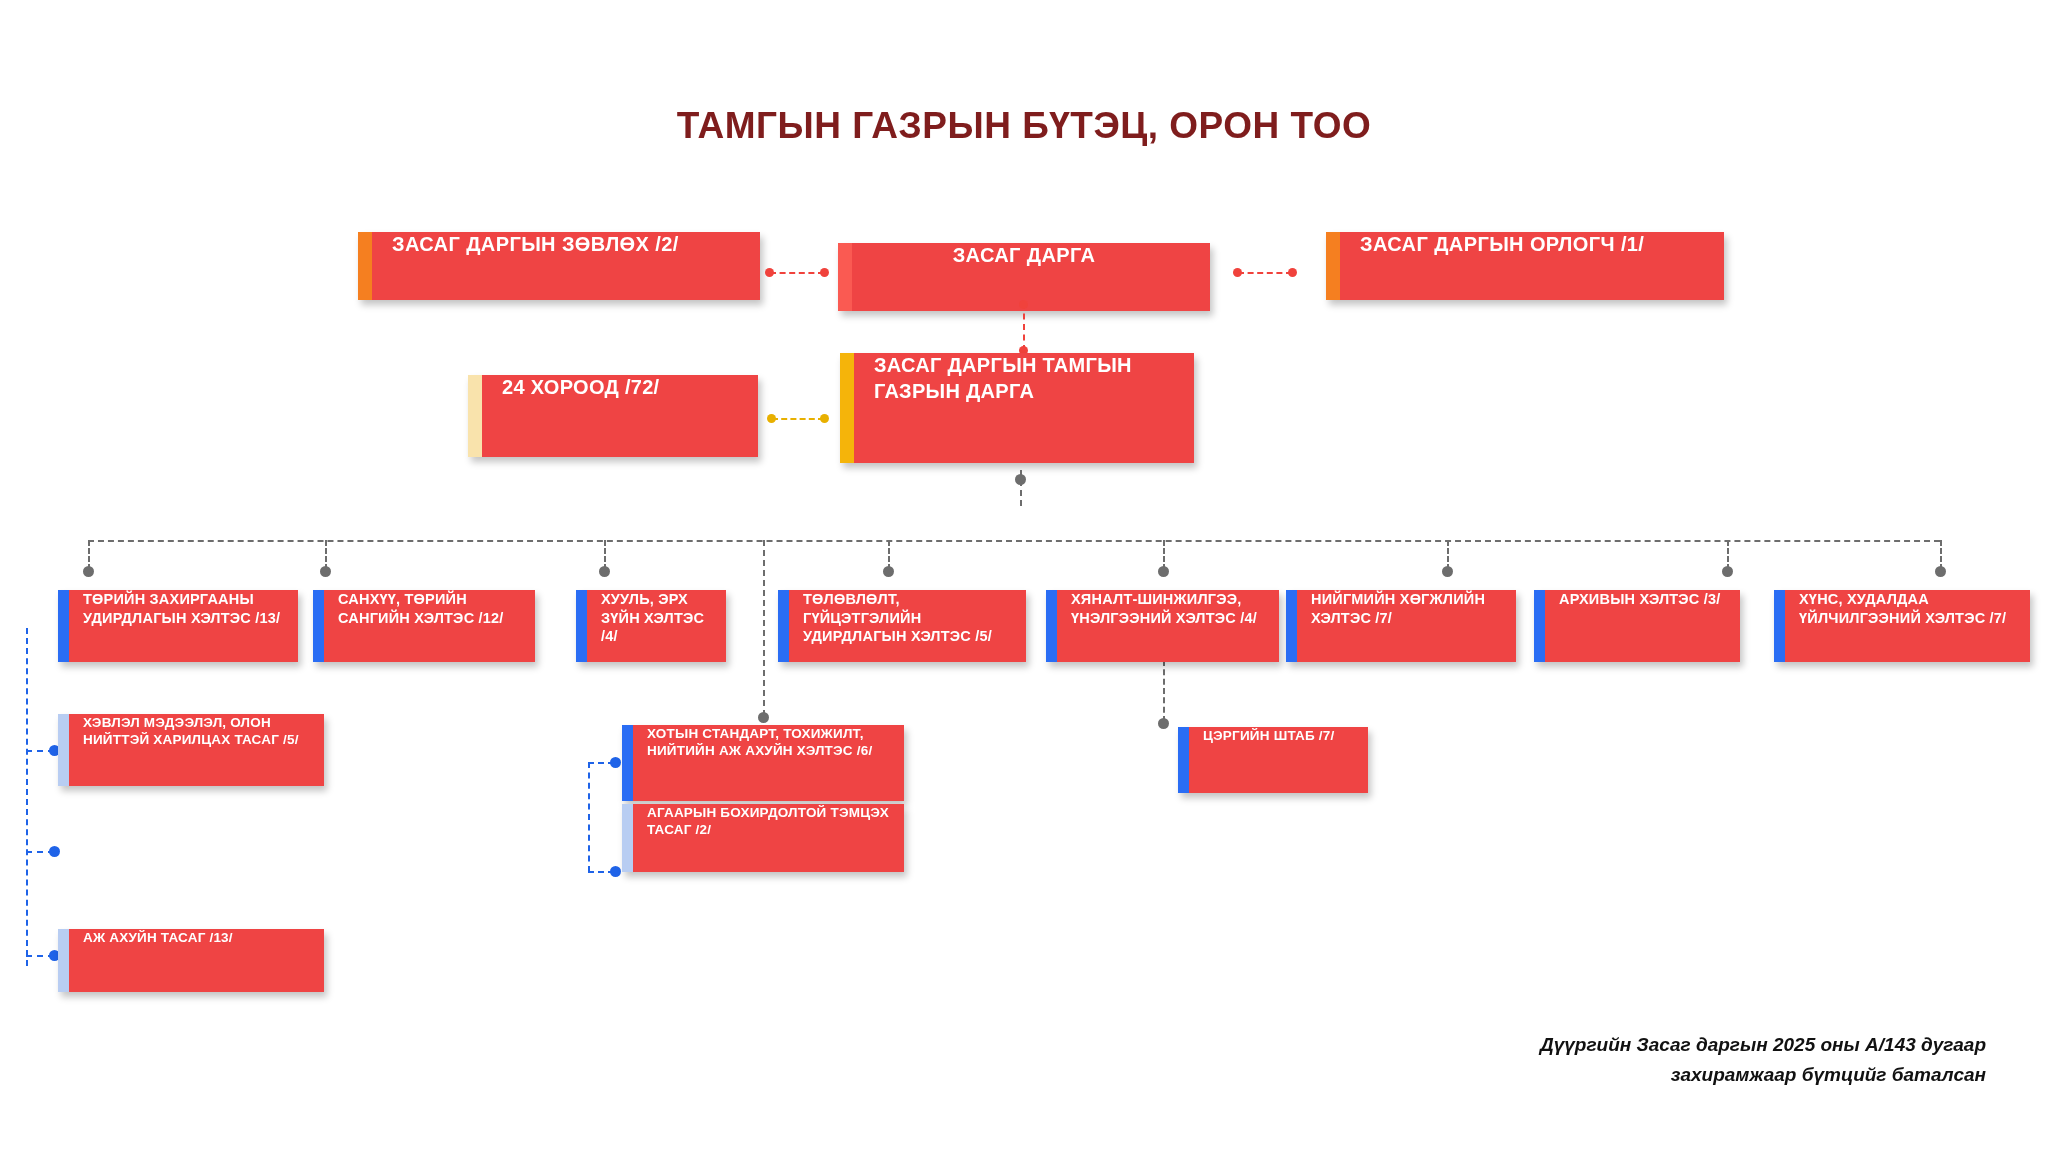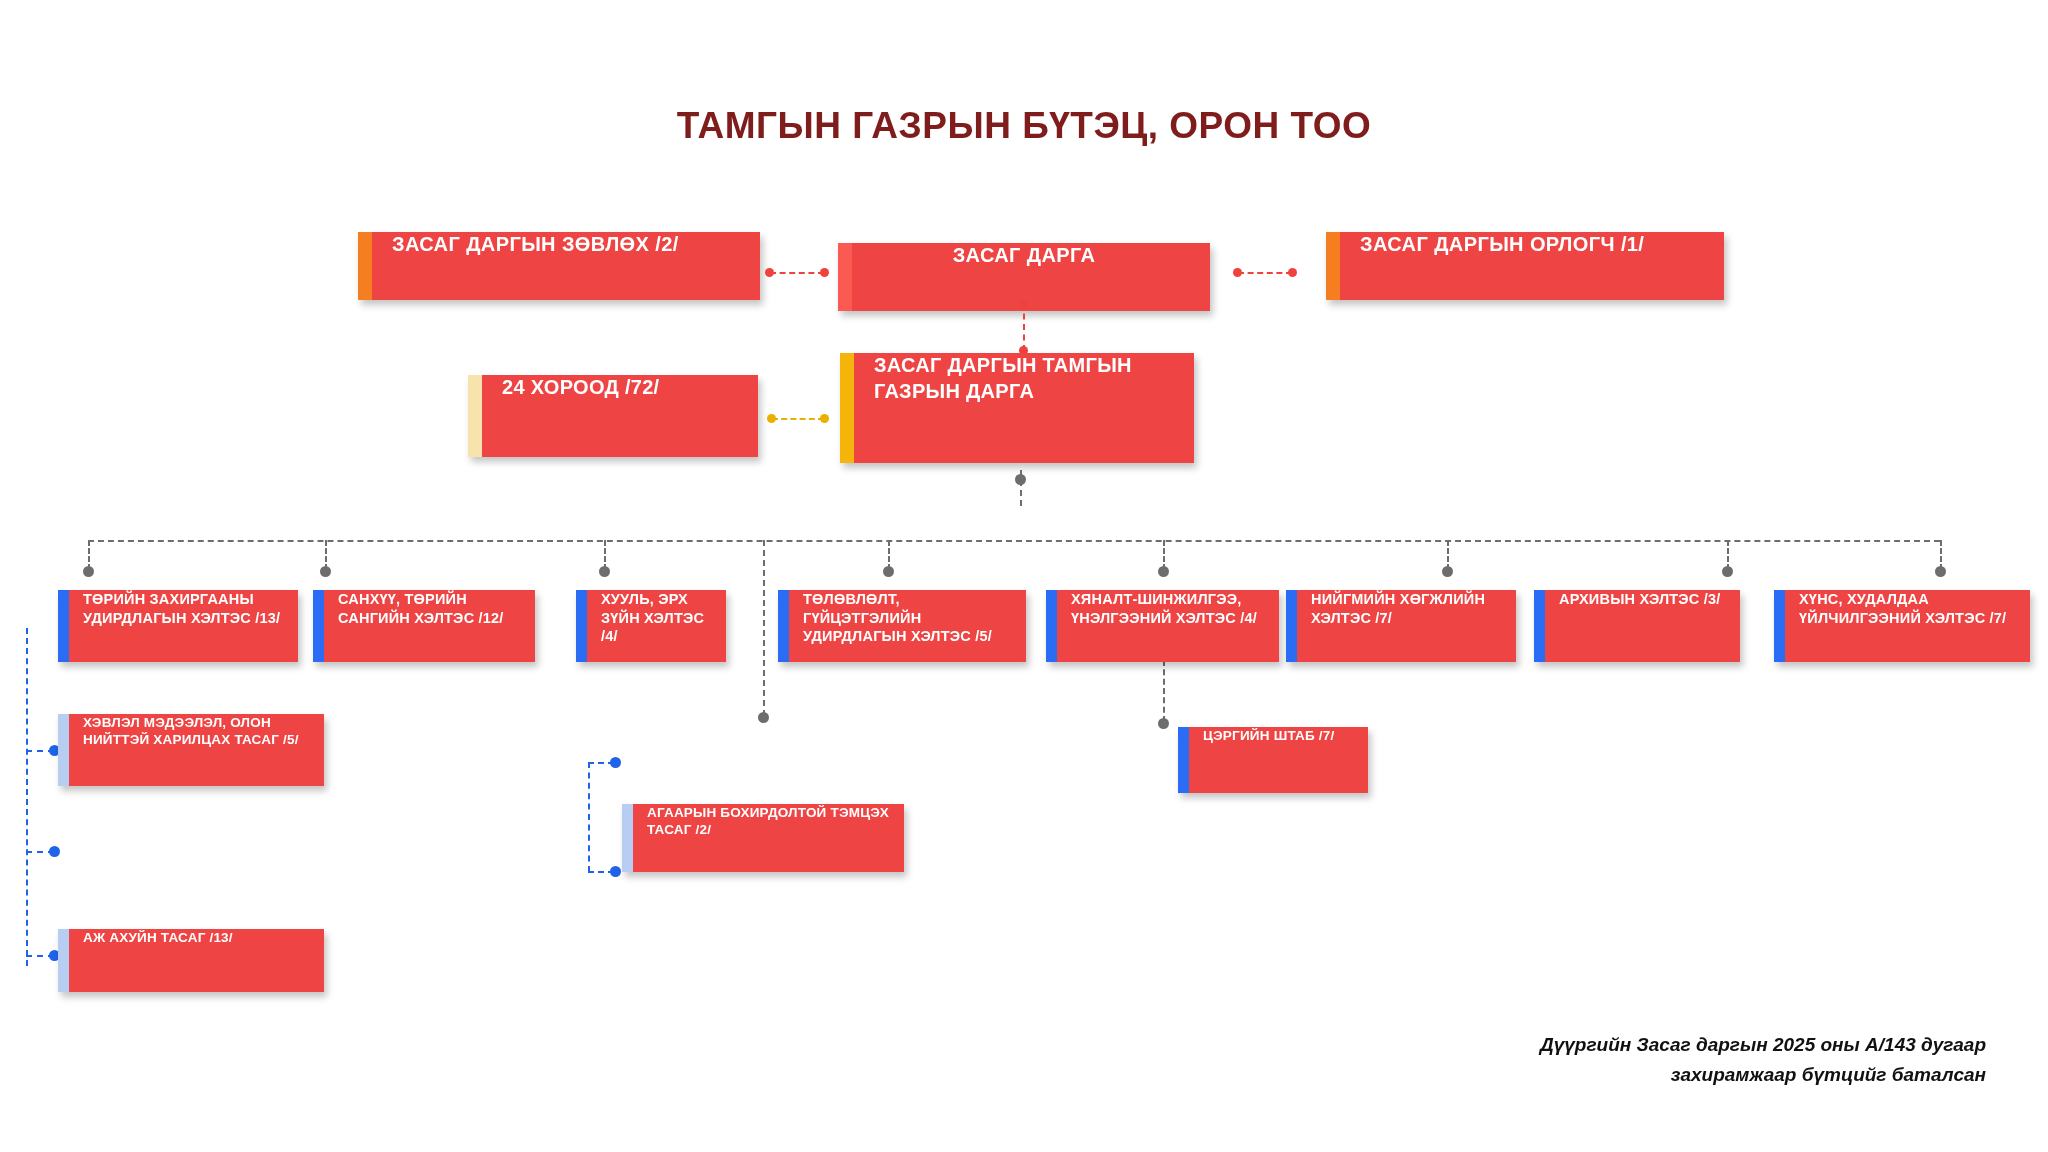--- a/index.html
+++ b/index.html
@@ -248,20 +248,24 @@
     <span class="accent" style="background:#b8cdf2;"></span>
     <span class="txt">АЖ АХУЙН ТАСАГ /13/</span>
   </div>
 
   <div class="dash-blue-v" style="left:588px;top:762px;height:110px;"></div>
   <div class="dash-blue-h" style="left:588px;top:762px;width:26px;"></div>
   <div class="dot dot-blue" style="left:610px;top:757px;"></div>
   <div class="dash-blue-h" style="left:588px;top:871px;width:26px;"></div>
   <div class="dot dot-blue" style="left:610px;top:866px;"></div>
 
+  <div class="node sub" style="left:622px;top:725px;width:282px;height:76px;">
+    <span class="accent" style="background:#2a6df4;"></span>
+    <span class="txt">ХОТЫН СТАНДАРТ, ТОХИЖИЛТ, НИЙТИЙН АЖ АХУЙН ХЭЛТЭС /6/</span>
+  </div>
 
   <div class="node sub" style="left:622px;top:804px;width:282px;height:68px;">
     <span class="accent" style="background:#b8cdf2;"></span>
     <span class="txt">АГААРЫН БОХИРДОЛТОЙ ТЭМЦЭХ ТАСАГ /2/</span>
   </div>
 
   <div class="node sub" style="left:1178px;top:727px;width:190px;height:66px;">
     <span class="accent" style="background:#2a6df4;"></span>
     <span class="txt">ЦЭРГИЙН ШТАБ /7/</span>
   </div>

